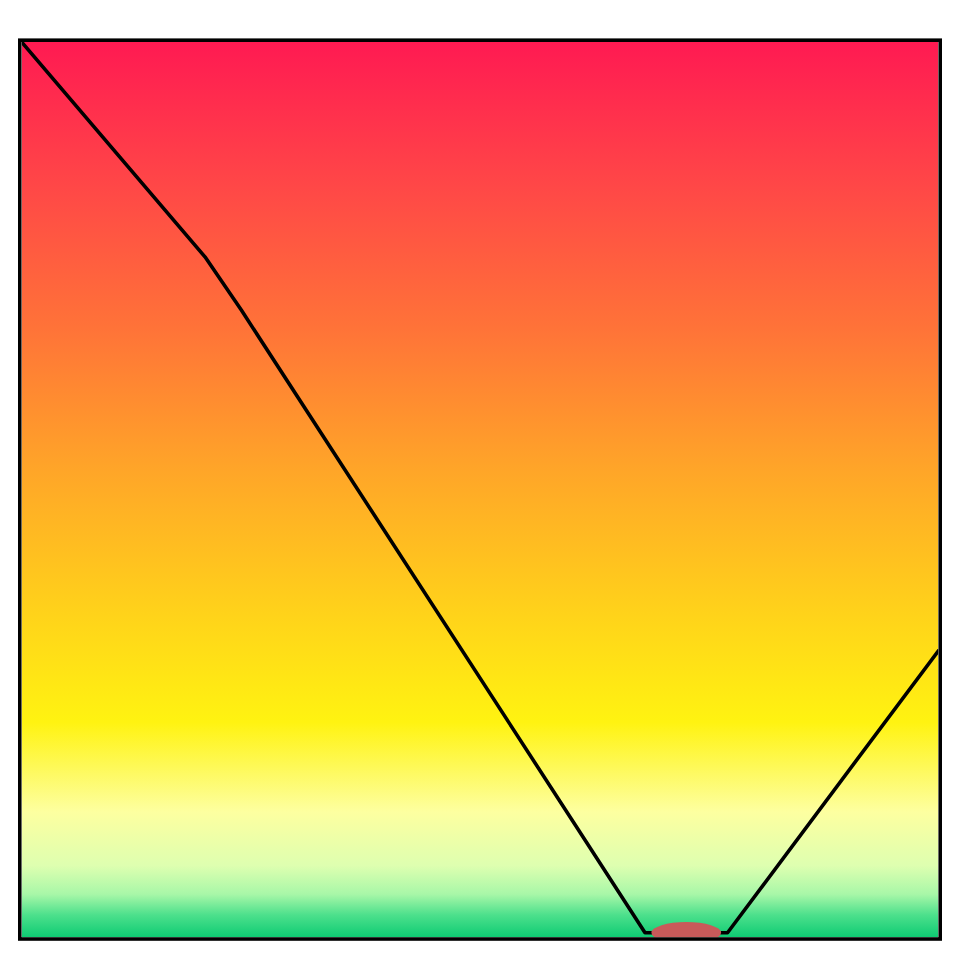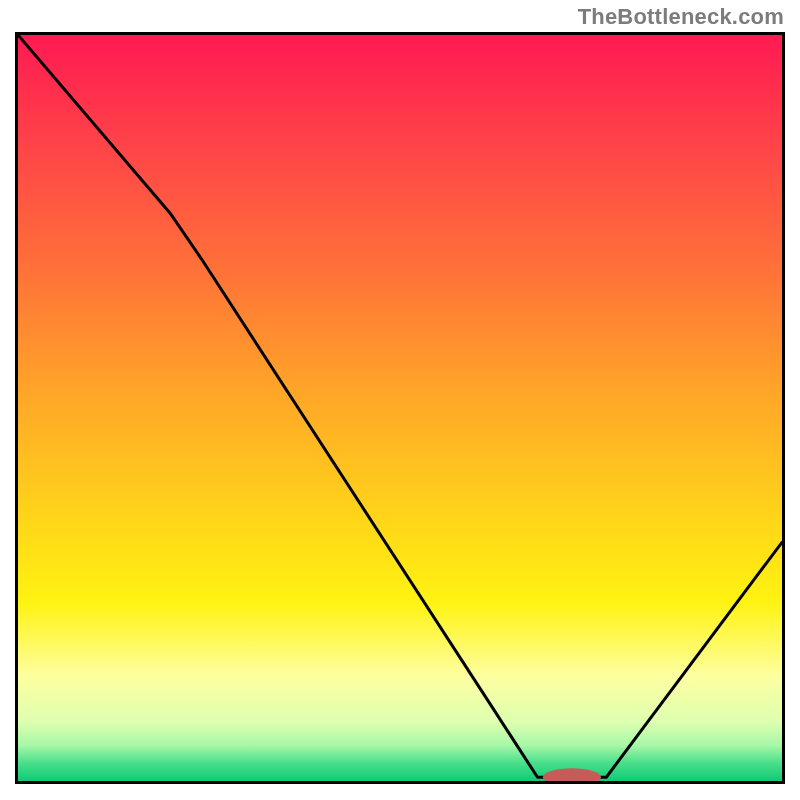--- a/index.html
+++ b/index.html
@@ -40,21 +40,20 @@
     position: absolute;
     left: 0;
     top: 0;
   }
 </style>
 </head>
 <body>
 
 <div class="frame">
 
-  <div class="attribution">TheBottleneck.com</div>
 
   <div class="plot-area">
     <svg id="chart-svg" width="764" height="746" viewBox="0 0 764 746" preserveAspectRatio="none">
       <defs>
         <linearGradient id="bgGrad" x1="0" y1="0" x2="0" y2="1">
             <stop offset="0%" stop-color="#ff1a52"></stop>
             <stop offset="16%" stop-color="#ff4747"></stop>
             <stop offset="32%" stop-color="#ff7338"></stop>
             <stop offset="48%" stop-color="#ffa628"></stop>
             <stop offset="64%" stop-color="#ffd31a"></stop>

